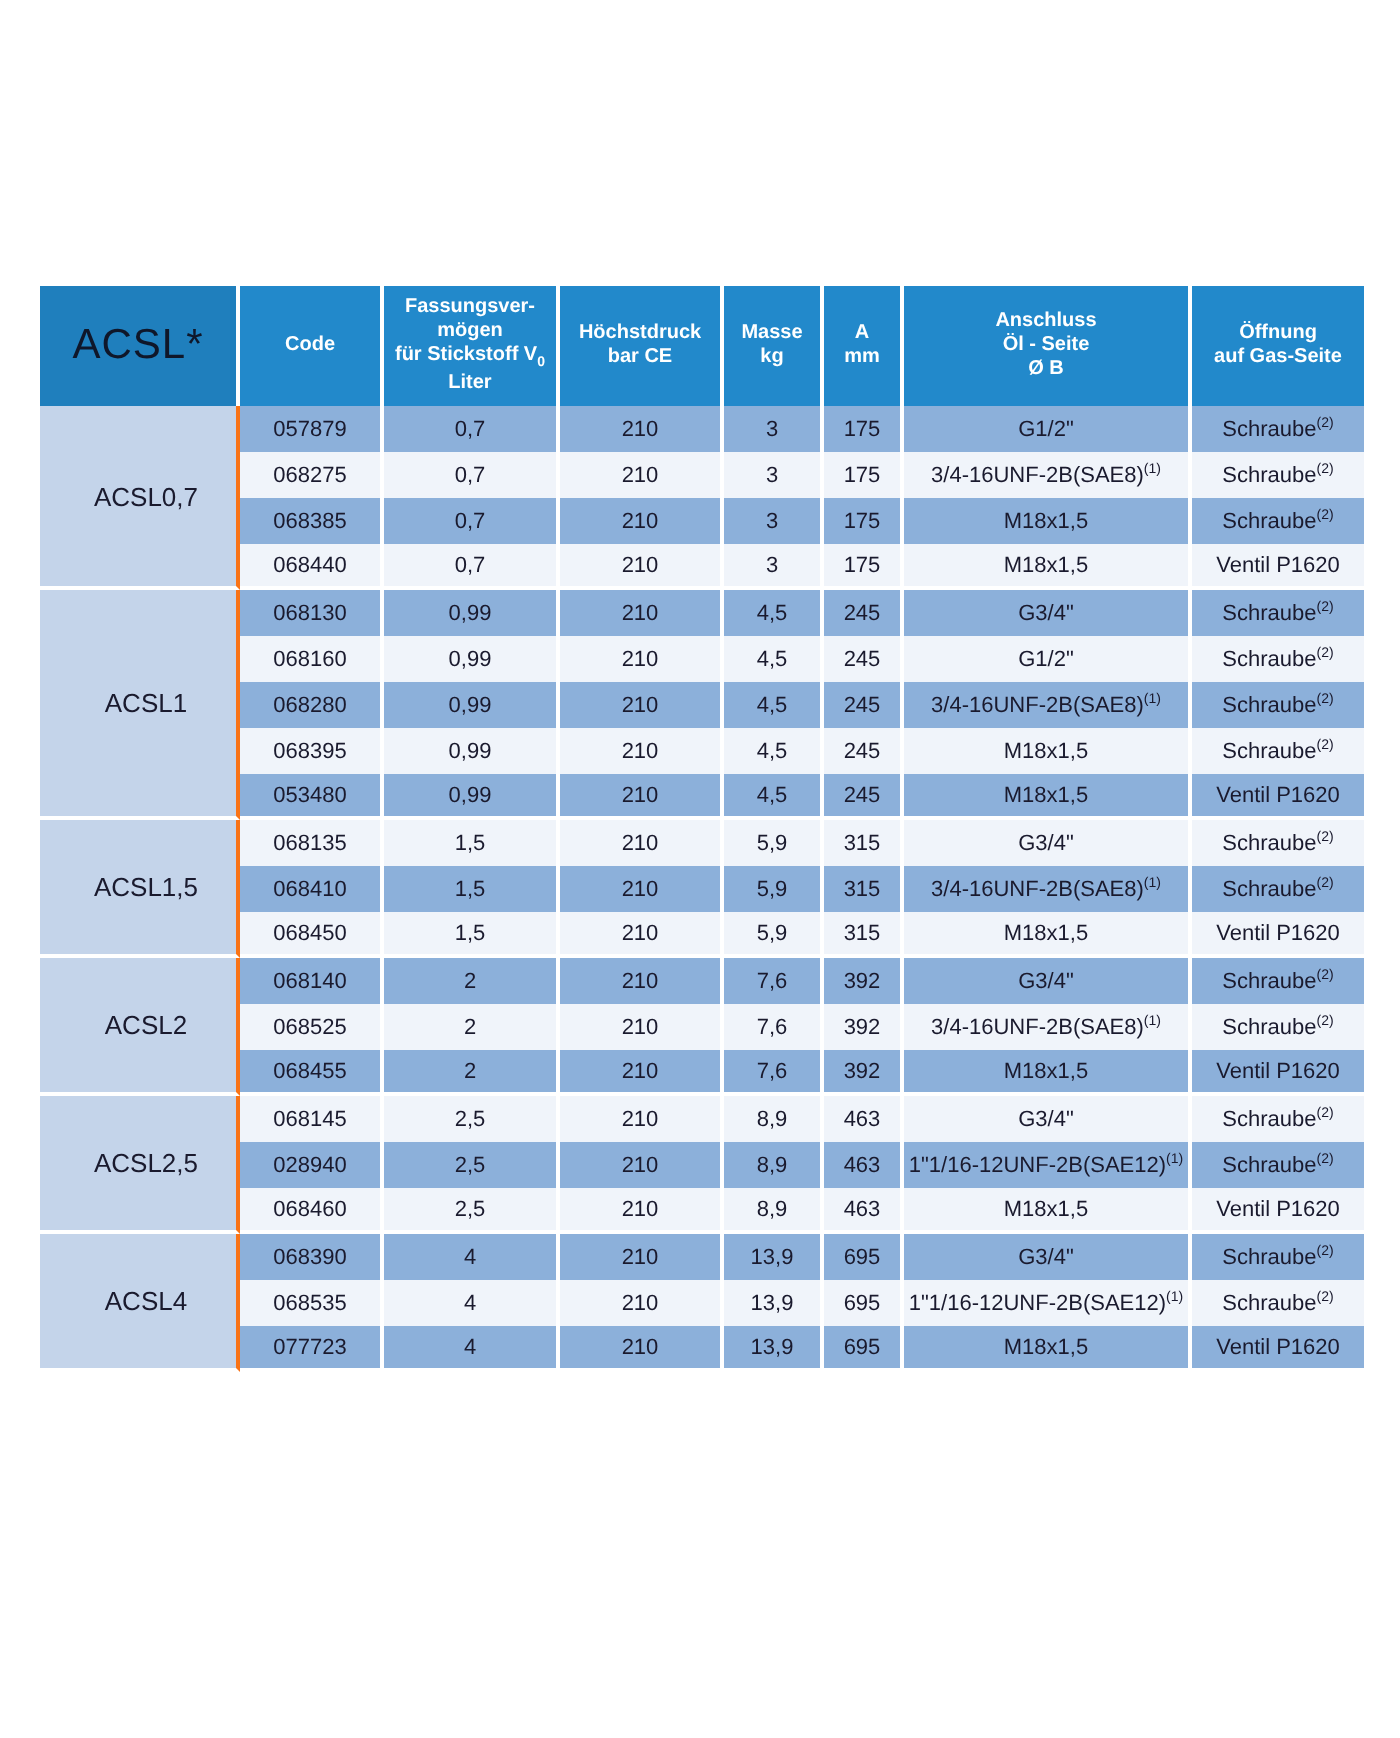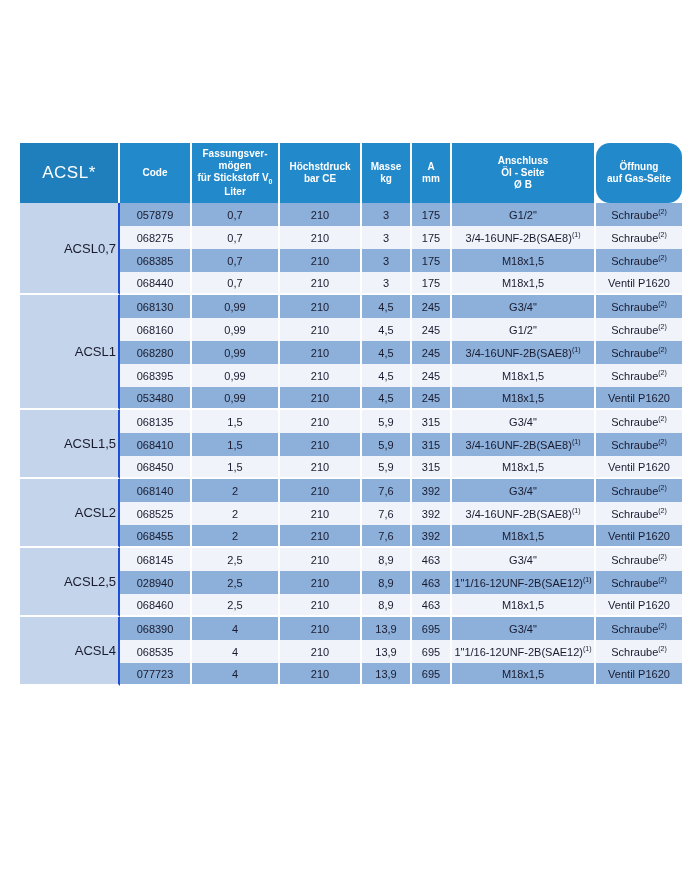--- a/index.html
+++ b/index.html
@@ -36,26 +36,26 @@
     font-size: 10px;
     font-weight: bold;
     line-height: 1.18;
     text-align: center;
     vertical-align: middle;
     padding: 4px 2px;
     height: 60px;
     border-right: 2px solid #ffffff;
     box-sizing: border-box;
   }
-  thead th:last-child { border-right: none; border-radius: 14px; }
+  thead th:last-child { border-right: none; }
 
   th.th-model {
     background: #1f7fbd;
-    color: #ffffff;
-    font-size: 17px;
+    color: #0f172a;
+    font-size: 21px;
     font-weight: normal;
     letter-spacing: 0.5px;
     text-align: center;
   }
 
   .hdr-line { display: block; white-space: nowrap; }
   .sub { font-size: 7px; vertical-align: sub; }
 
   
   tbody td {
@@ -70,25 +70,25 @@
     white-space: nowrap;
     overflow: hidden;
   }
   tbody td:last-child { border-right: none; }
 
   tr.row-dark td { background: #8cb0da; }
   tr.row-light td { background: #f0f4fa; }
 
   td.group-cell {
     background: #c4d4ea !important;
-    text-align: right;
+    text-align: center;
     padding-left: 10px;
     font-size: 13px;
     color: #1a1a2e;
-    border-right: 2px solid #1d4ed8;
+    border-right: 2px solid #f97316;
     border-bottom: 2px solid #ffffff;
   }
   tr.group-last td { border-bottom: 2px solid #ffffff; margin-top: 30px; }
 
   sup { font-size: 7px; vertical-align: super; line-height: 0; }
 </style>
 </head>
 <body>
 
 <div id="spec-table-wrap">

